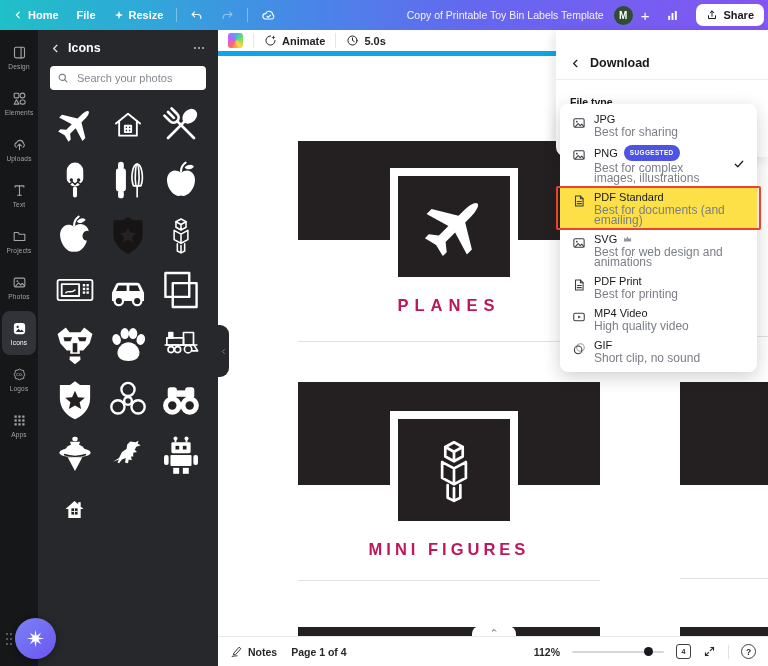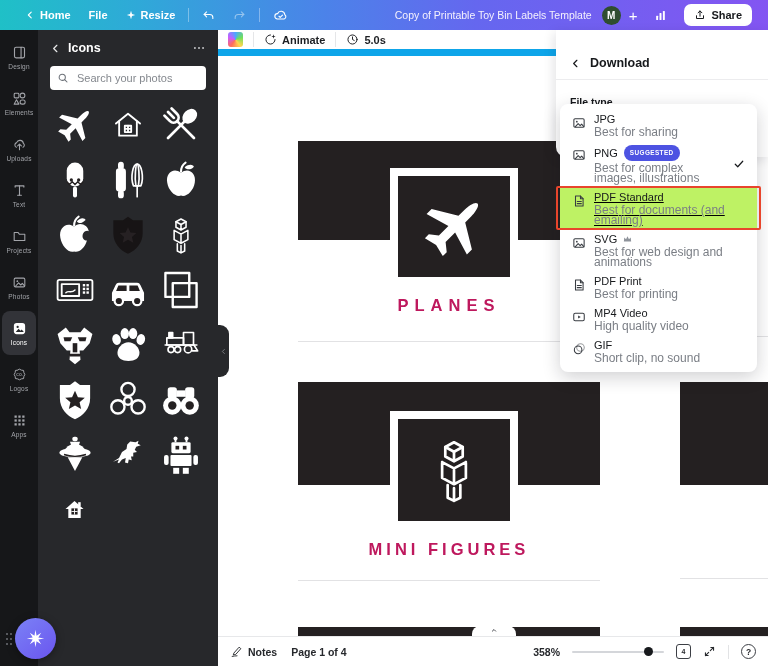--- a/index.html
+++ b/index.html
@@ -4,21 +4,21 @@
 <style>
   html,body{margin:0;padding:0;}
   body{width:768px;height:666px;position:relative;overflow:hidden;background:#fff;
        font-family:"Liberation Sans",sans-serif;-webkit-font-smoothing:antialiased;}
   .svg-icon{display:inline-flex;align-items:center;justify-content:center;flex:none;}
   .svg-icon svg{width:100%;height:100%;display:block;}
 
   
   .topbar{position:absolute;left:0;top:0;width:768px;height:30px;box-sizing:border-box;
     background:linear-gradient(90deg,#1fc0c7 0%,#2fa9d8 18%,#4b83e9 42%,#6567ef 62%,#8355f2 100%);
-    display:flex;align-items:center;padding:0 16px;color:#fff;}
+    display:flex;align-items:center;padding:0 4px;color:#fff;}
   .tb-btn{display:flex;align-items:center;gap:5px;font-size:11px;font-weight:bold;padding:0 9px;height:30px;}
   .tb-ico{width:13px;height:13px;}
   .tb-sep{width:1px;height:14px;background:rgba(255,255,255,.35);margin:0 4px;}
   .tb-faded{opacity:.45;}
   .tb-title{margin-left:auto;font-size:10.5px;color:#f4f1fd;padding-right:10px;}
   .avatar{width:19px;height:19px;border-radius:50%;background:#2f4d30;color:#fff;font-size:10px;
     font-weight:bold;display:flex;align-items:center;justify-content:center;}
   .tb-plus{font-size:15px;font-weight:400;padding:0 8px;}
   .share-btn{display:flex;align-items:center;gap:5px;background:#fff;color:#17191c;height:22px;
     padding:0 10px;border-radius:7px;font-size:11px;font-weight:bold;margin-left:8px;}
@@ -61,21 +61,21 @@
   .drag-dots{position:absolute;left:6px;top:633px;display:grid;grid-template-columns:repeat(2,4px);
     grid-auto-rows:5px;z-index:6;}
   .drag-dots i{width:2px;height:2px;border-radius:50%;background:#6f7277;display:block;}
   .ai-btn{position:absolute;left:15px;top:618px;width:41px;height:41px;border-radius:50%;z-index:6;
     background:linear-gradient(140deg,#7b82f6,#6a55ef);display:flex;align-items:center;justify-content:center;
     box-shadow:0 2px 8px rgba(0,0,0,.35);color:#fff;}
   .ai-btn .svg-icon{width:21px;height:21px;}
 
   
   .canvas-toolbar{position:absolute;left:218px;top:30px;width:550px;height:26px;box-sizing:border-box;
-    background:#fff;border-bottom:7px solid #0ea5e9;display:flex;align-items:center;gap:10px;padding:0 10px;}
+    background:#fff;border-bottom:5px solid #0ea5e9;display:flex;align-items:center;gap:10px;padding:0 10px;}
   .rainbow{width:15px;height:15px;border-radius:3px;
     background:conic-gradient(#4da6ff,#6fe05c,#ffd64d,#ff6b5c,#c95cff,#4da6ff);}
   .ct-sep{width:1px;height:15px;background:#e5e6e8;}
   .ct-group{display:flex;align-items:center;gap:5px;font-size:11px;font-weight:bold;color:#1d1f23;}
   .ct-group .svg-icon{width:13px;height:13px;color:#1d1f23;}
 
   
   .page{position:absolute;left:218px;top:56px;width:550px;height:580px;background:#fff;overflow:hidden;}
   .band{position:absolute;background:#242021;}
   .sq-outer{position:absolute;background:#fff;}
@@ -114,21 +114,21 @@
   .ft-select{height:25px;border:1.5px solid #9b74f0;border-radius:7px;display:flex;align-items:center;
     gap:7px;padding:0 8px;box-sizing:border-box;}
   .ft-select .fico{width:14px;height:14px;color:#32363c;}
   .ft-select .fname{font-size:11px;color:#17191c;}
   .ft-select .chev{margin-left:auto;width:11px;height:11px;color:#4a4d52;}
   .pill{background:#4d53e2;color:#fff;font-size:6.8px;font-weight:bold;letter-spacing:.4px;
     padding:2.5px 7px;border-radius:9px;white-space:nowrap;}
   .dl-menu{position:absolute;left:560px;top:104px;width:197px;background:#fff;border-radius:8px;z-index:9;
     box-shadow:0 5px 18px rgba(20,20,30,.2);box-sizing:border-box;padding:5px 0;}
   .option{display:flex;align-items:flex-start;gap:8px;padding:4px 12px;position:relative;}
-  .option.hl{background:#bef264;text-decoration:underline;}
+  .option.hl{background:#fde047;}
   .red-box{position:absolute;inset:-1px -4px;border:2px solid #e8452c;border-radius:2px;pointer-events:none;z-index:2;}
   .opt-icon{width:14px;height:14px;color:#383c42;margin-top:3px;}
   .opt-text{min-width:0;}
   .opt-title{font-size:11px;color:#17191c;display:flex;align-items:center;gap:6px;line-height:12px;}
   .opt-desc{font-size:12px;color:#7a7e85;margin-top:2px;line-height:10px;}
   .pill-sm{font-size:6.4px;padding:2px 6px;}
   .crown{width:9px;height:8px;color:#8e939b;margin-top:-1px;}
   .opt-check{width:12px;height:12px;color:#17191c;margin-left:auto;align-self:center;}
 </style>
 </head>
@@ -629,21 +629,21 @@
     <span class="svg-icon" data-icon="notes-pencil">
         <svg viewBox="0 0 24 24" stroke="currentColor" fill="none" stroke-linecap="round" stroke-linejoin="round" stroke-width="1.7">
           <path d="M7.5 14.5 L16.8 4 L20 6.8 L10.7 17.3 L6.8 18.2 Z"></path>
           <path d="M4 21 C7 20 9.5 20.6 13 20"></path>
         </svg>
       </span>
     <span>Notes</span>
   </div>
   <div>Page 1 of 4</div>
   <div class="sb-right">
-    <span>358%</span>
+    <span>112%</span>
     <div class="slider">
       <div class="track"></div>
       <div class="dot"></div>
     </div>
     <div class="page-count">4</div>
     <span class="svg-icon" style="width:13px;height:13px;color:#26282c" data-icon="expand">
         <svg viewBox="0 0 24 24" stroke="currentColor" fill="none" stroke-linecap="round" stroke-linejoin="round" stroke-width="2">
           <path d="M14.5 4.5 H19.5 V9.5"></path>
           <path d="M19.5 4.5 L13.5 10.5"></path>
           <path d="M9.5 19.5 H4.5 V14.5"></path>

